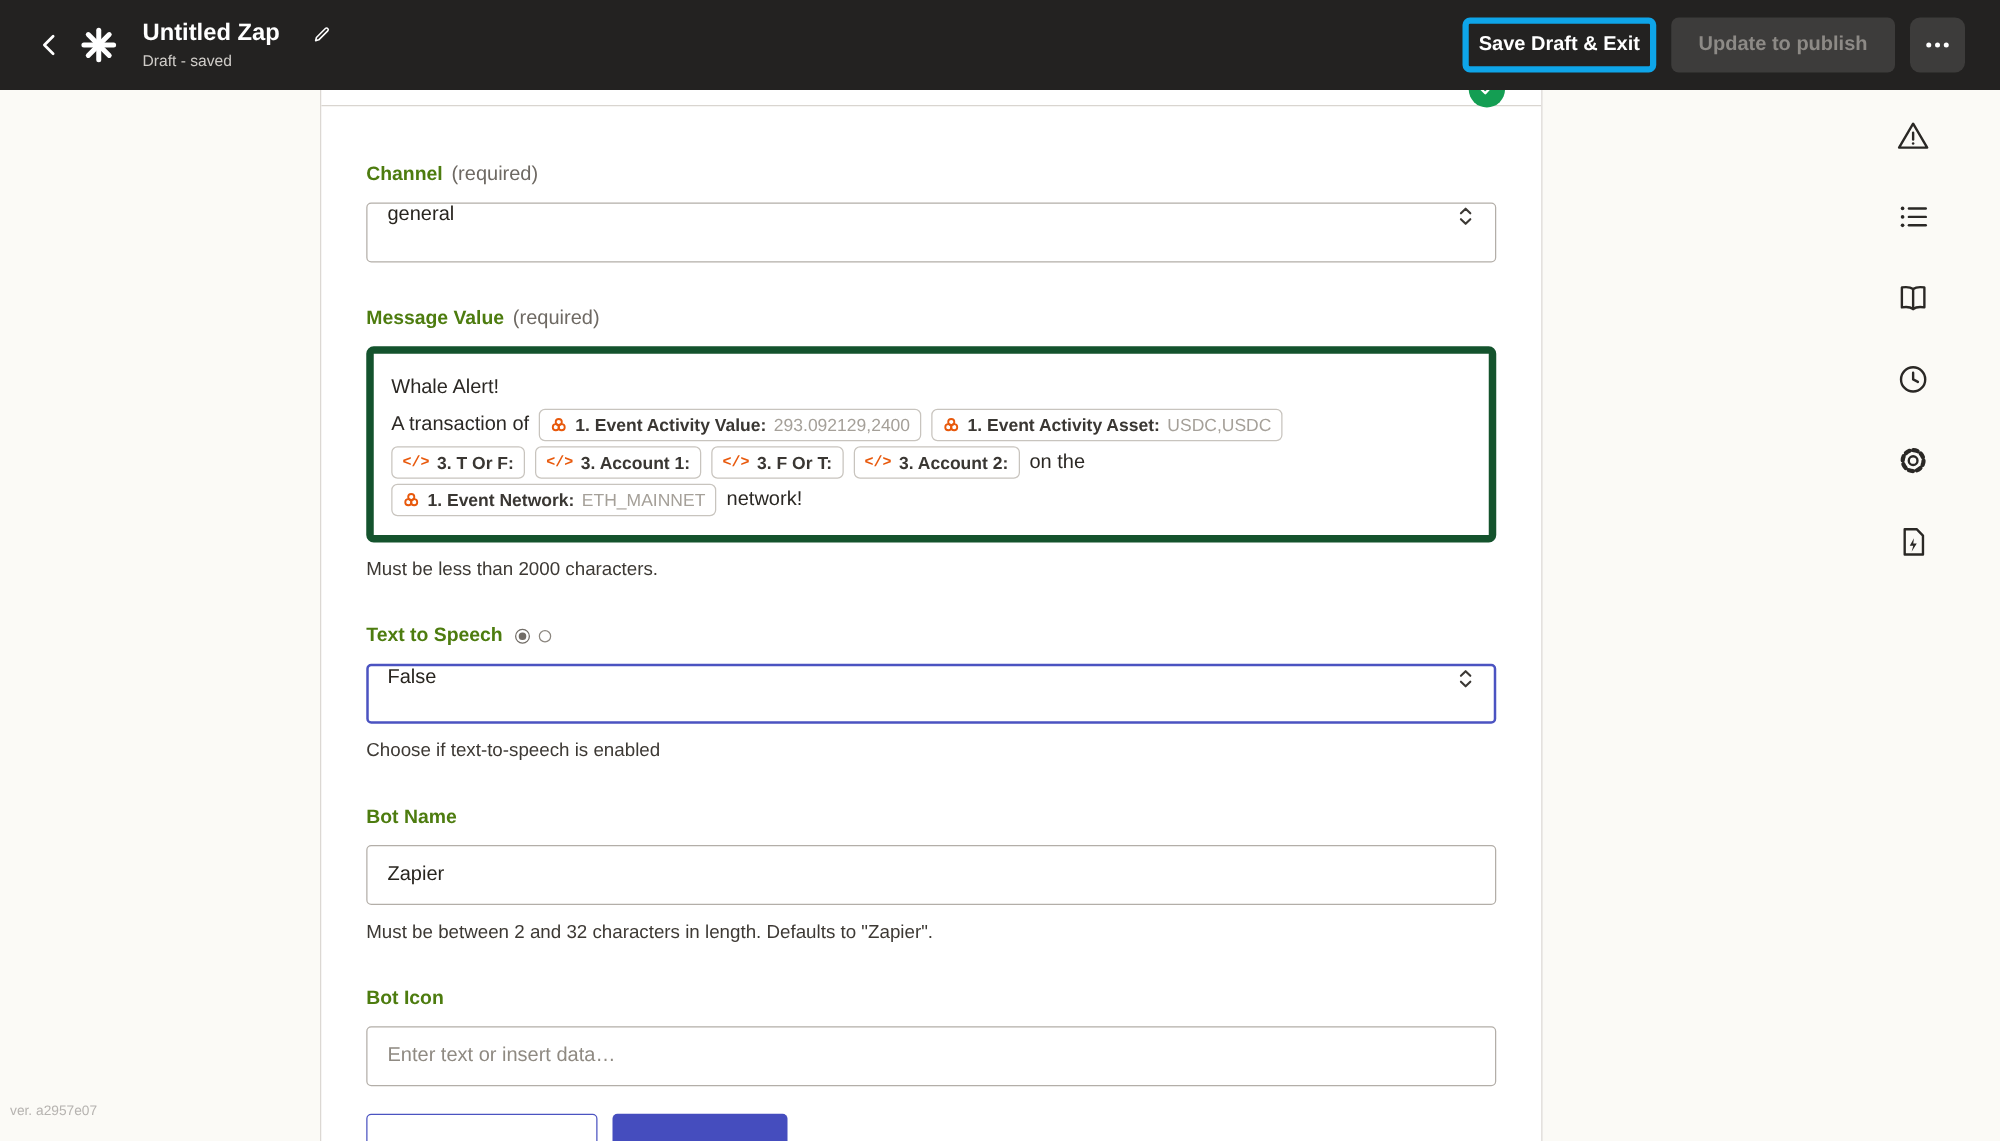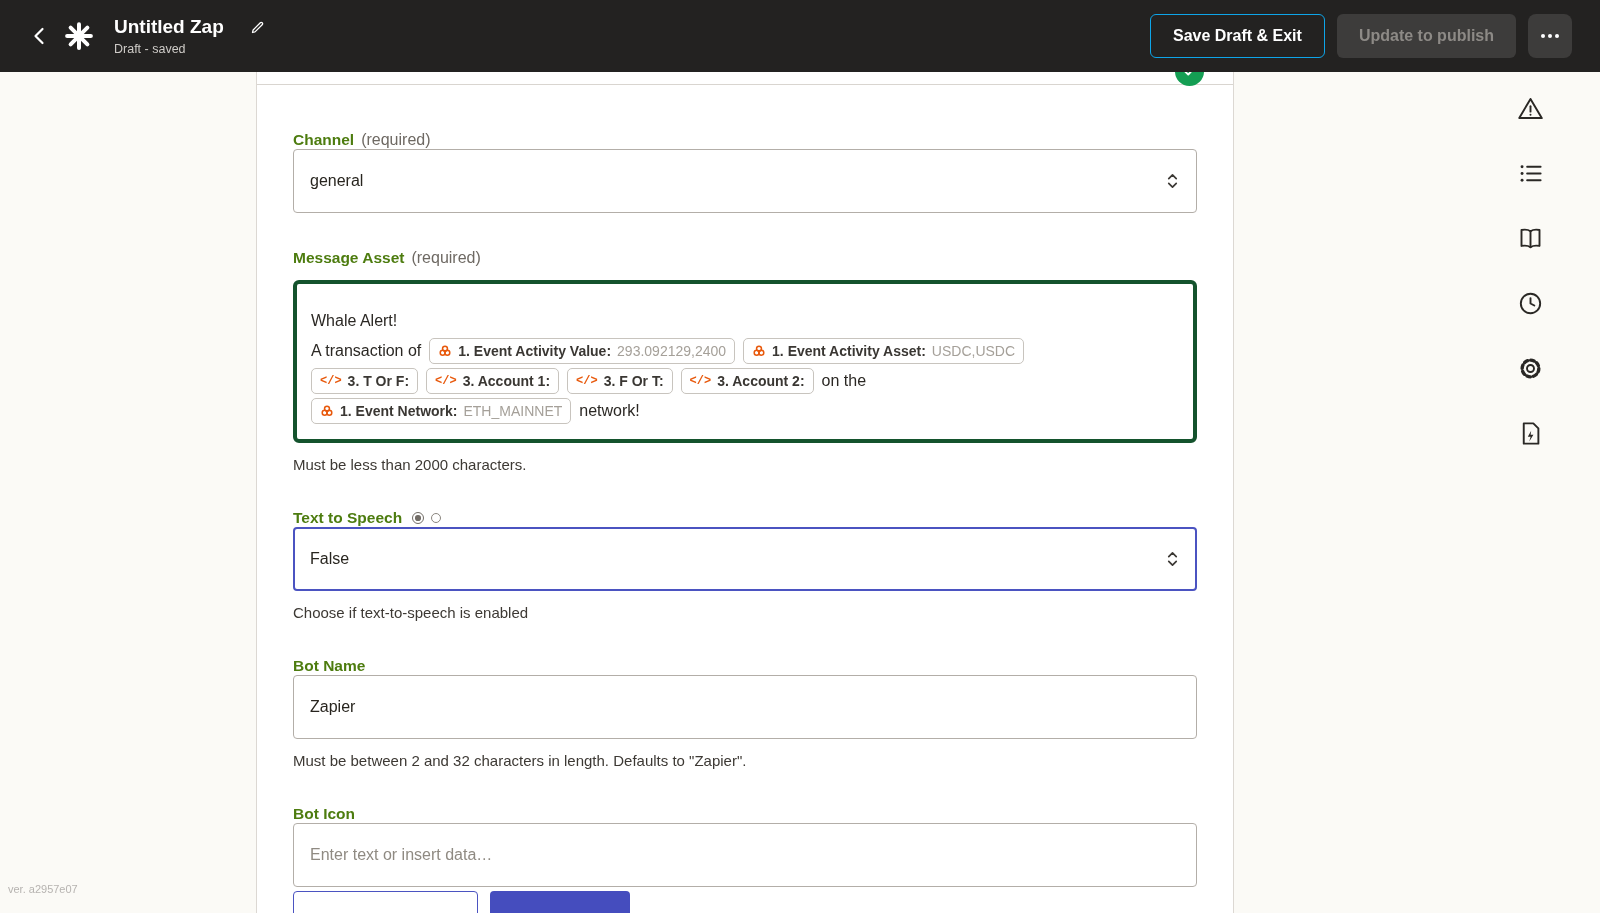--- a/index.html
+++ b/index.html
@@ -18,21 +18,21 @@
     padding:0 28px; z-index:20;
   }
   .topbar .back { display:flex; align-items:center; cursor:pointer; margin-right:12px; }
   .topbar .logo { display:flex; align-items:center; margin-right:20px; }
   .title-block { display:flex; flex-direction:column; justify-content:center; }
   .title-row { display:flex; align-items:center; gap:26px; }
   .zap-title { color:#fff; font-size:19px; font-weight:700; }
   .zap-sub { color:#cfccc8; font-size:12.5px; margin-top:4px; }
   .topbar-right { margin-left:auto; display:flex; align-items:center; gap:12px; }
   .btn-save {
-    height:44px; padding:0 22px; border:1px solid #0ea5e9; border-radius:6px;
+    height:44px; padding:0 8px; border:5px solid #0ea5e9; border-radius:6px;
     background:transparent; color:#fff; font-weight:700; font-size:16px;
     font-family:"Liberation Sans", sans-serif; cursor:pointer;
   }
   .btn-publish {
     height:44px; padding:0 22px; border:none; border-radius:6px;
     background:#3d3c3b; color:#8d8a86; font-weight:700; font-size:16px;
     font-family:"Liberation Sans", sans-serif; cursor:default;
   }
   .btn-more {
     width:44px; height:44px; border:none; border-radius:8px; background:#3d3c3b;
@@ -61,39 +61,39 @@
   }
 
   .form { padding:0 36px; }
   .field { margin-top:36px; }
   .field.first { margin-top:46px; }
   .field-label-row { display:flex; align-items:center; }
   .field-label { font-size:15.5px; font-weight:700; color:#4d7c0f; }
   .required { font-size:16px; font-weight:400; color:#6e6963; margin-left:7px; }
 
   .control {
-    height:64px; width:100%;
+    margin-top:13px; height:48px; width:100%;
     border:1px solid #b3aea8; border-radius:4px; background:#fff;
-    display:flex; align-items:center; padding:0 16px;
+    display:flex; align-items:flex-start; padding:0 16px;
     font-size:16px; color:#28251f; cursor:pointer;
   }
   .control.focused { border:2px solid #4b53c1; padding:0 15px; }
   .control .chev { margin-left:auto; display:flex; }
   input.control {
     cursor:text; display:block; font-family:"Liberation Sans", sans-serif;
     outline:none;
   }
   input.control::placeholder { color:#8f8a82; }
 
   .helper { margin-top:13px; font-size:15px; color:#3d3934; }
 
   
   .msg-box {
-    margin-top:13px; border:4px solid #14532d; border-radius:6px;
-    padding:20px 14px 12px 14px; background:#fff; cursor:text;
+    margin-top:13px; border:6px solid #14532d; border-radius:6px;
+    padding:10px 14px 12px 14px; background:#fff; cursor:text;
   }
   .msg-row { display:flex; flex-wrap:wrap; align-items:center; gap:8px; min-height:27px; margin:3px 0; font-size:16px; color:#2b2824; }
   .pill {
     display:inline-flex; align-items:center; gap:6px; height:26px;
     border:1px solid #c8c4be; border-radius:5px; padding:0 8px;
     background:#fff; font-size:14px; cursor:pointer; white-space:nowrap;
   }
   .pill-label { font-weight:700; color:#3a3733; }
   .pill-value { color:#a5a099; }
   .code-glyph { font-family:"Liberation Mono", monospace; font-weight:700; font-size:12px; color:#e8590c; }
@@ -180,21 +180,21 @@
           <svg width="15" height="20" viewBox="0 0 16 20" fill="none" stroke="#3c3935" stroke-width="1.8" stroke-linecap="round" stroke-linejoin="round">
               <path d="M4 7.5 L8 3.5 L12 7.5"></path>
               <path d="M4 12.5 L8 16.5 L12 12.5"></path>
             </svg>
         </span>
       </div>
     </div>
 
     <div class="field">
       <div class="field-label-row">
-        <span class="field-label">Message Asset</span>
+        <span class="field-label">Message Value</span>
         <span class="required">(required)</span>
       </div>
       <div class="msg-box">
         <div class="msg-row">
           <span>Whale Alert!</span>
         </div>
         <div class="msg-row">
           <span>A transaction of</span>
           <span class="pill">
             <svg width="14" height="14" viewBox="0 0 24 24" fill="none" stroke="#e8590c" stroke-width="2.6">

